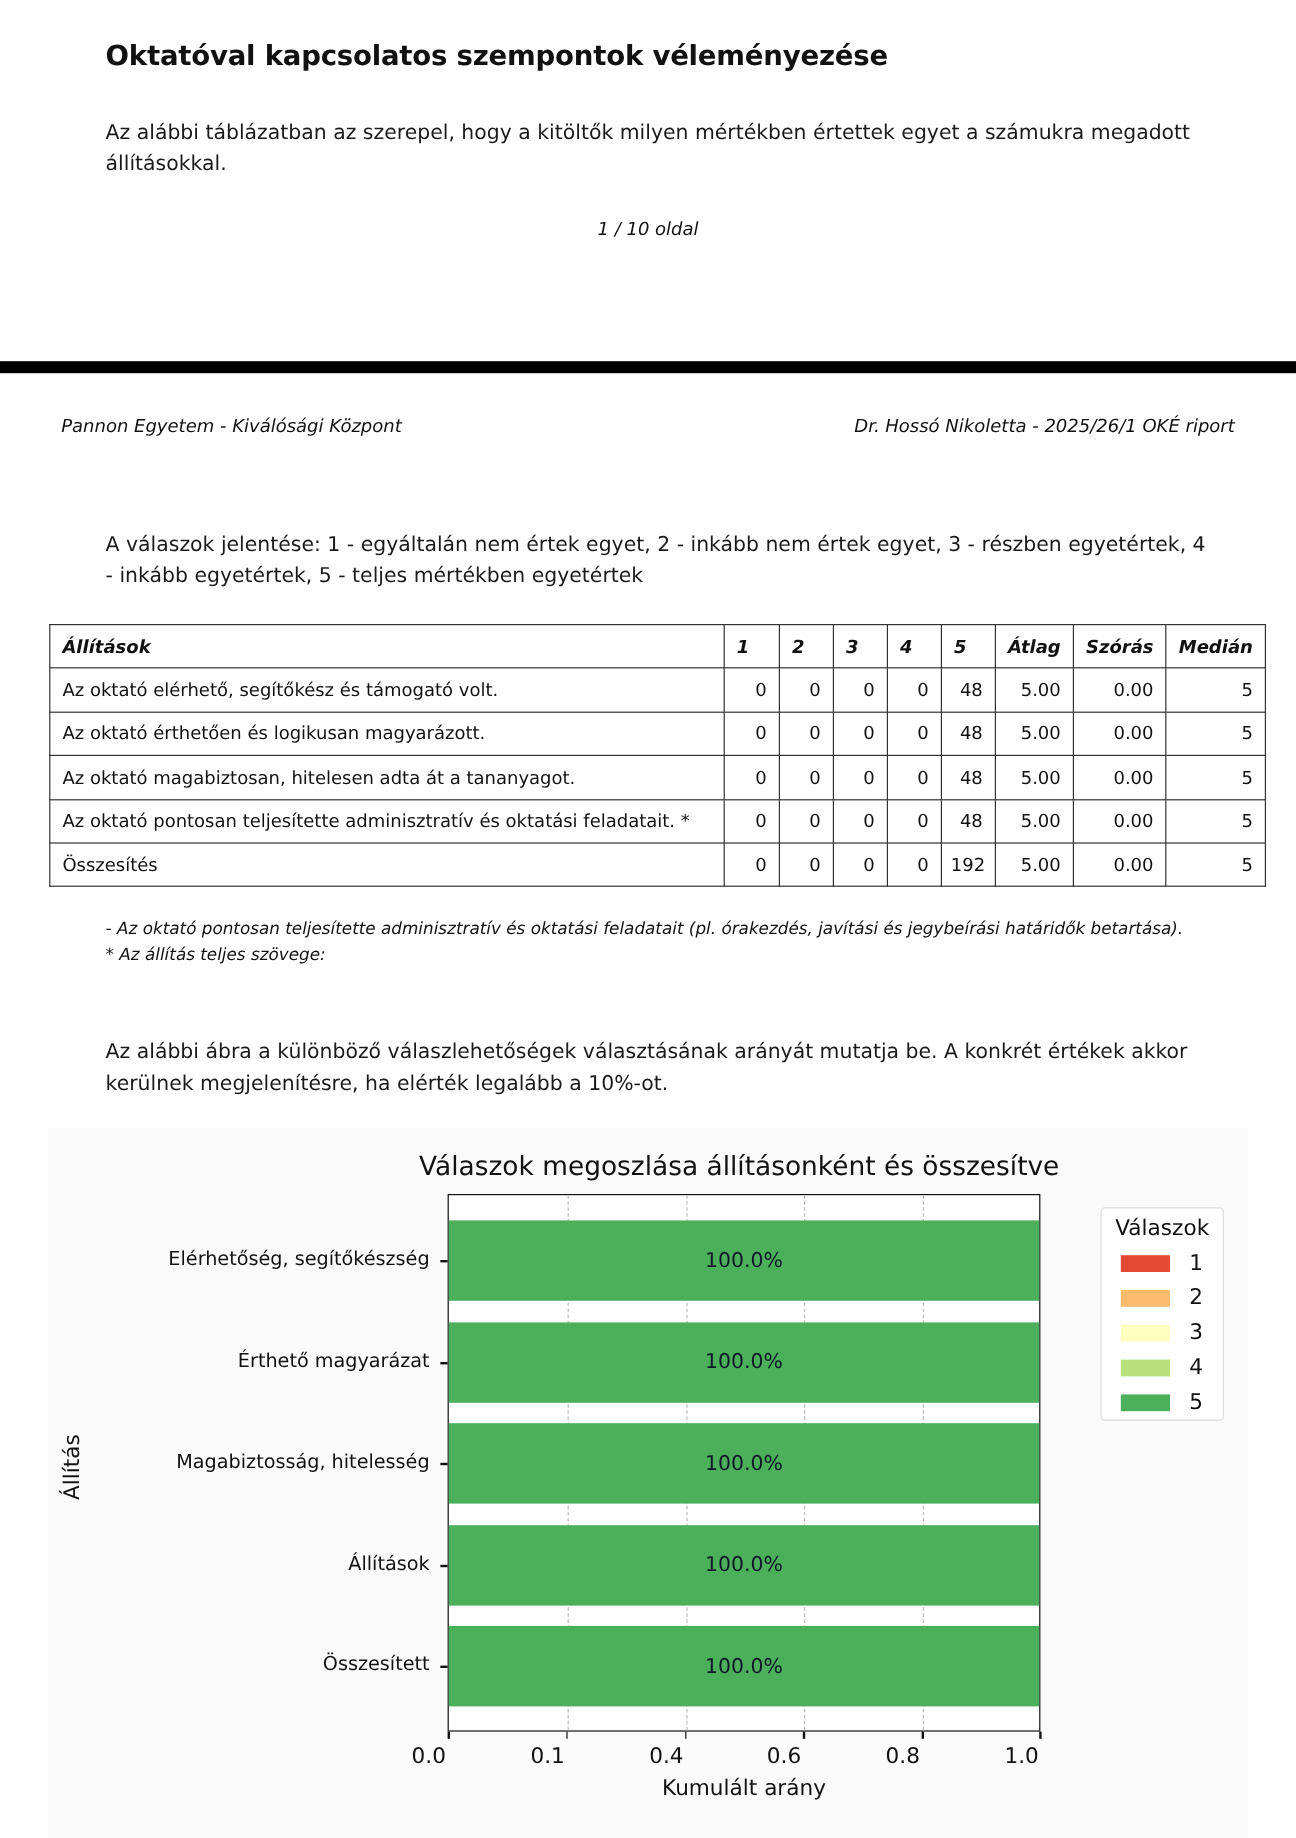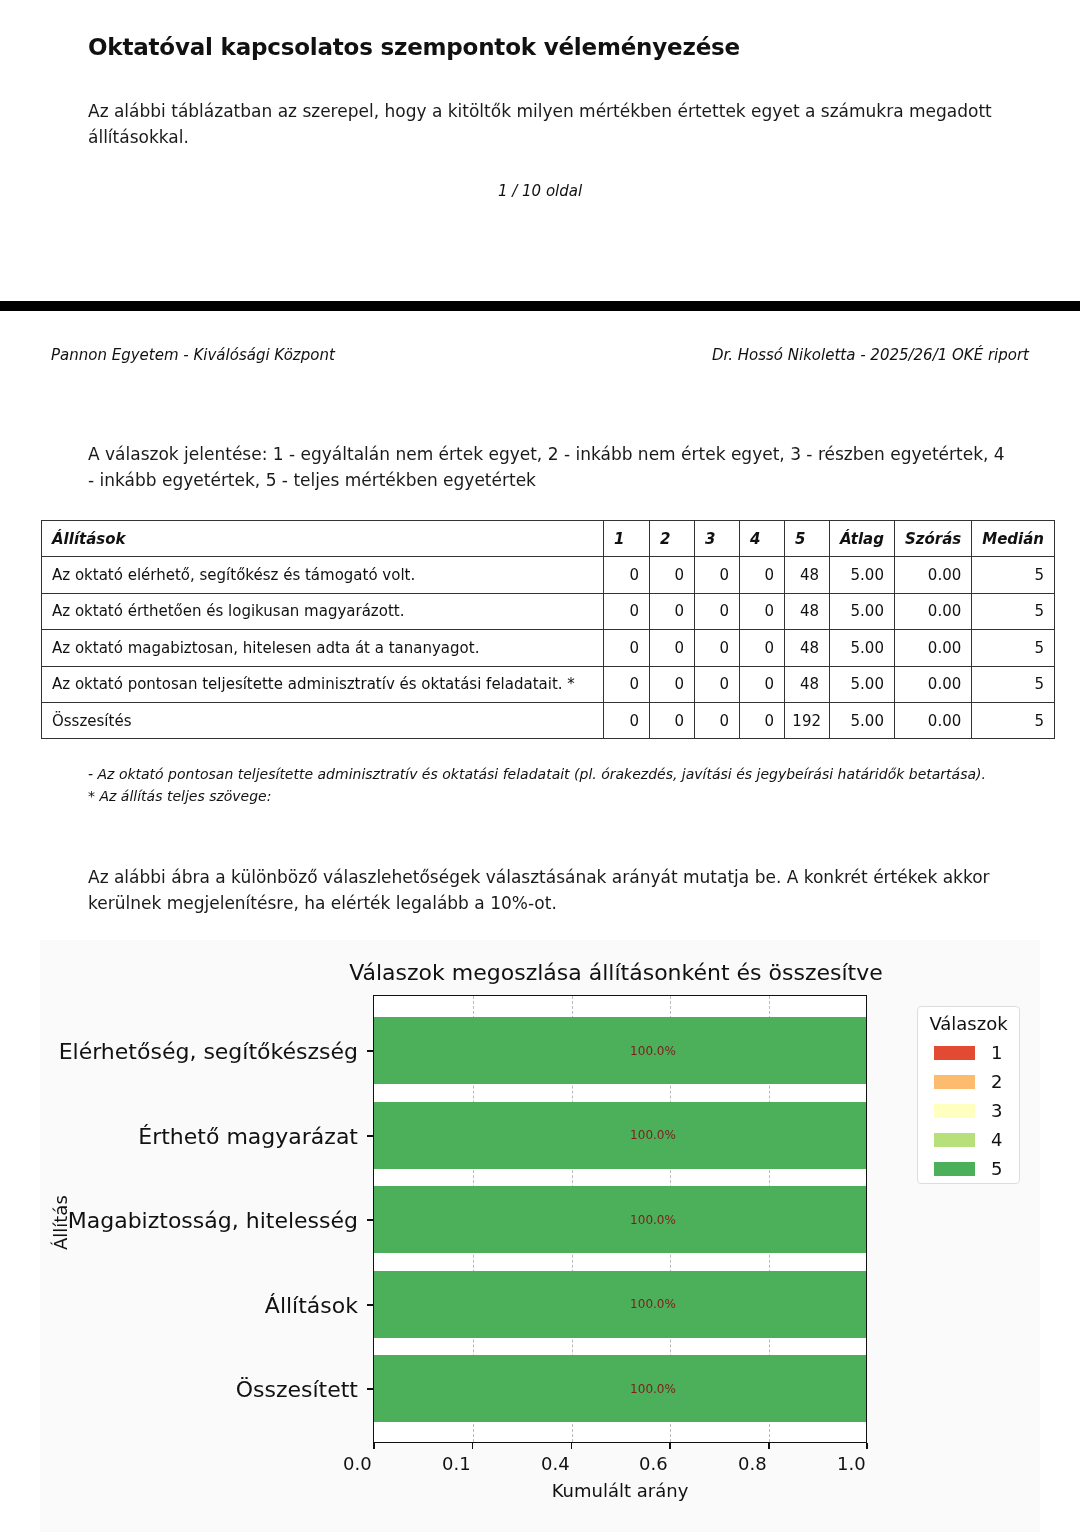--- a/index.html
+++ b/index.html
@@ -14,22 +14,22 @@
   table.data { position: absolute; left: 41px; top: 520px; border-collapse: collapse; font-size: 15px; }
   table.data td, table.data th { border: 1px solid #333; height: 36.4px; padding: 0 10px; }
   table.data th { font-style: italic; font-weight: bold; text-align: left; }
   table.data td.num { text-align: right; }
   .footnote { left: 88px; width: 900px; top: 763px; font-size: 14px; font-style: italic; line-height: 22px; }
   .chartbg { left: 40px; top: 940px; width: 1000px; height: 592px; background: #fafafa; }
   .chart-title { left: 316px; top: 960px; width: 600px; text-align: center; font-size: 22px; }
   .plot { left: 373px; top: 995px; width: 494px; height: 448px; background: #ffffff; border: 1.5px solid #111; }
   .grid { position: absolute; top: 0; bottom: 0; width: 0; border-left: 1.2px dashed #bbb; }
   .bar { position: absolute; left: 0; height: 67px; }
-  .bar-label { position: absolute; left: 0; width: 100%; top: 0; height: 100%; display: flex; align-items: center; justify-content: center; font-size: 12px; color: #7f1d1d; margin-left: 33px; }
-  .ylab { right: 722px; font-size: 22px; text-align: right; white-space: nowrap; }
+  .bar-label { position: absolute; left: 0; width: 100%; top: 0; height: 100%; display: flex; align-items: center; justify-content: center; font-size: 17px; color: #0f172a; }
+  .ylab { right: 722px; font-size: 16px; text-align: right; white-space: nowrap; }
   .ytick { position: absolute; width: 6px; height: 1.5px; background: #111; left: 367px; }
   .xtick { position: absolute; width: 1.5px; height: 6px; background: #111; top: 1443px; }
   .xlab { position: absolute; top: 1453px; width: 60px; font-size: 18px; }
   .xaxis-title { left: 470px; width: 300px; top: 1480px; text-align: center; font-size: 18px; }
   .yaxis-title { left: 50px; top: 1220px; transform: rotate(-90deg); transform-origin: left top; font-size: 18px; white-space: nowrap; }
   .legend { left: 901px; top: 1006px; width: 103px; height: 178px; border: 1.5px solid #ddd; border-radius: 4px; background: #ffffff; padding: 3px 0 0 0; margin-left: 16px; }
   .legend-title { text-align: center; font-size: 18px; height: 28px; line-height: 28px; }
   .legend-row { display: flex; align-items: center; height: 29px; padding-left: 16px; }
   .swatch { width: 41px; height: 14px; margin-right: 16px; }
   .legend-row span.lbl { font-size: 18px; }

